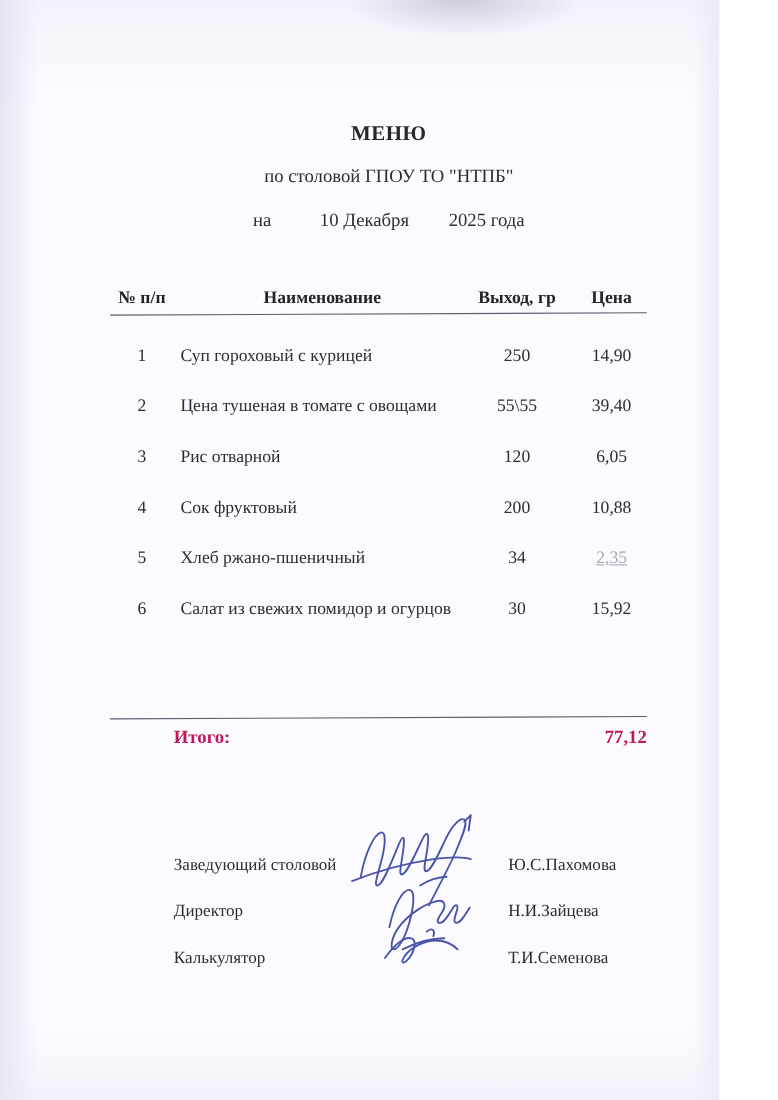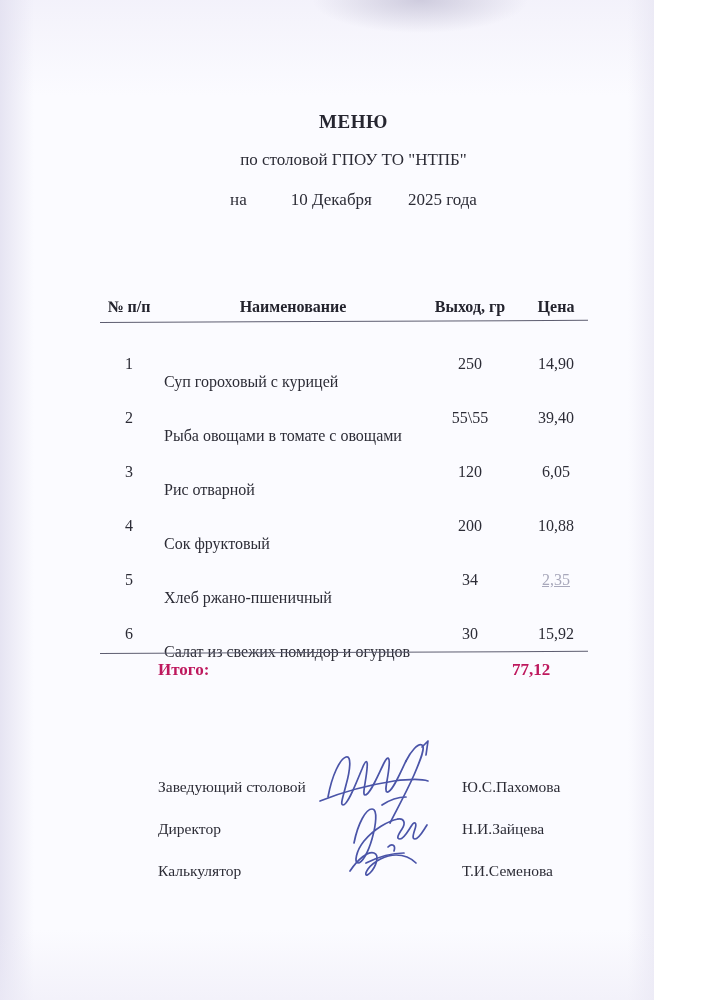--- a/index.html
+++ b/index.html
@@ -107,21 +107,21 @@
   }
   .tbl-body { margin-top: 14px; }
   .row {
     display: flex;
     align-items: center;
     min-height: 46px;
     font-size: 16px;
     color: #2c2c36;
   }
   .c-num   { width: 58px; text-align: center; flex: 0 0 58px; }
-  .c-name  { width: 258px; flex: 0 0 258px; padding-left: 6px; margin-top: 36px; }
+  .c-name  { width: 258px; flex: 0 0 258px; padding-left: 6px; }
   .c-out   { width: 96px; flex: 0 0 96px; text-align: center; }
   .c-price { width: 76px; flex: 0 0 76px; text-align: center; }
   .faded   { color: #a8a8bb; text-decoration: underline; }
 
   
   .total-rule {
     position: absolute;
     left: 100px; top: 653px;
     width: 488px;
   }
@@ -133,21 +133,21 @@
     align-items: baseline;
     font-size: 17px;
     font-weight: bold;
     color: #be185d;
   }
   .total-label { margin-left: 58px; }
   .total-value {
     position: absolute;
     right: 0;
     width: 76px;
-    text-align: left;
+    text-align: right;
     font-weight: bold;
   }
 
   
   .sigs {
     position: absolute;
     left: 158px; top: 776px;
     width: 430px;
   }
   .sig-row {
@@ -196,21 +196,21 @@
     <div class="rule"></div>
     <div class="tbl-body" id="rows-container">
         <div class="row">
           <div class="c-num">1</div>
           <div class="c-name">Суп гороховый с курицей</div>
           <div class="c-out">250</div>
           <div class="c-price">14,90</div>
         </div>
         <div class="row">
           <div class="c-num">2</div>
-          <div class="c-name">Рыба овощами в томате с овощами</div>
+          <div class="c-name">Цена тушеная в томате с овощами</div>
           <div class="c-out">55\55</div>
           <div class="c-price">39,40</div>
         </div>
         <div class="row">
           <div class="c-num">3</div>
           <div class="c-name">Рис отварной</div>
           <div class="c-out">120</div>
           <div class="c-price">6,05</div>
         </div>
         <div class="row">

